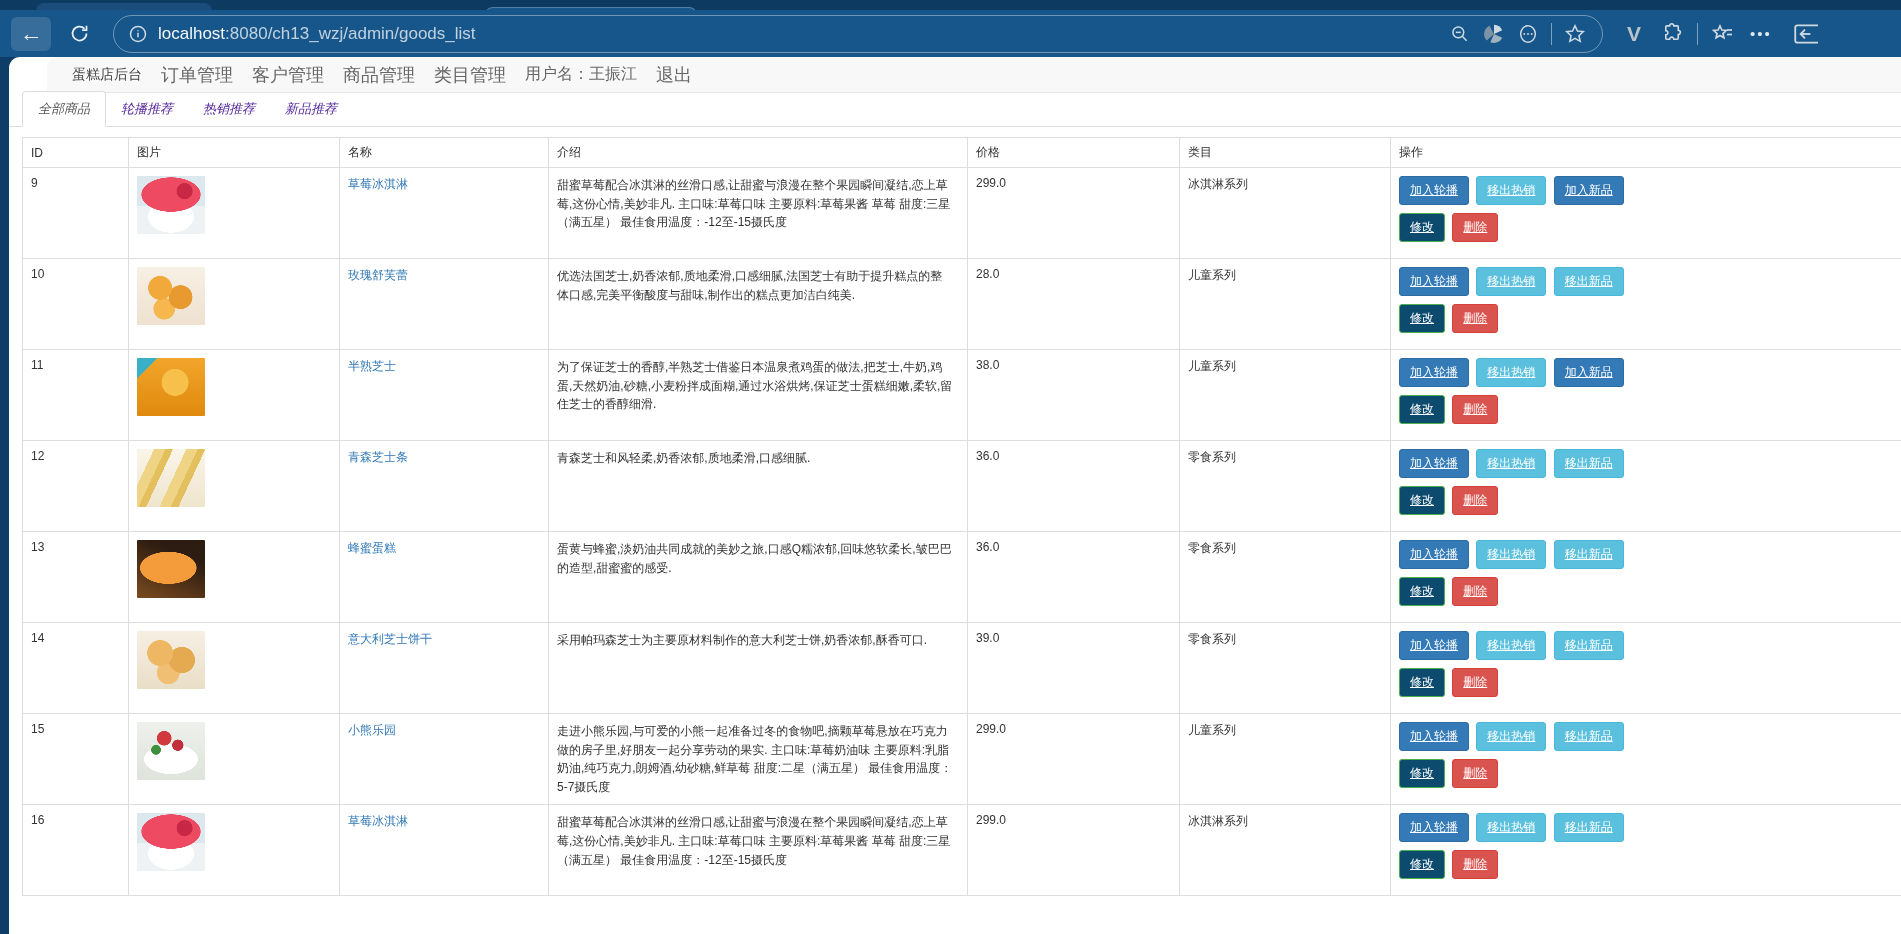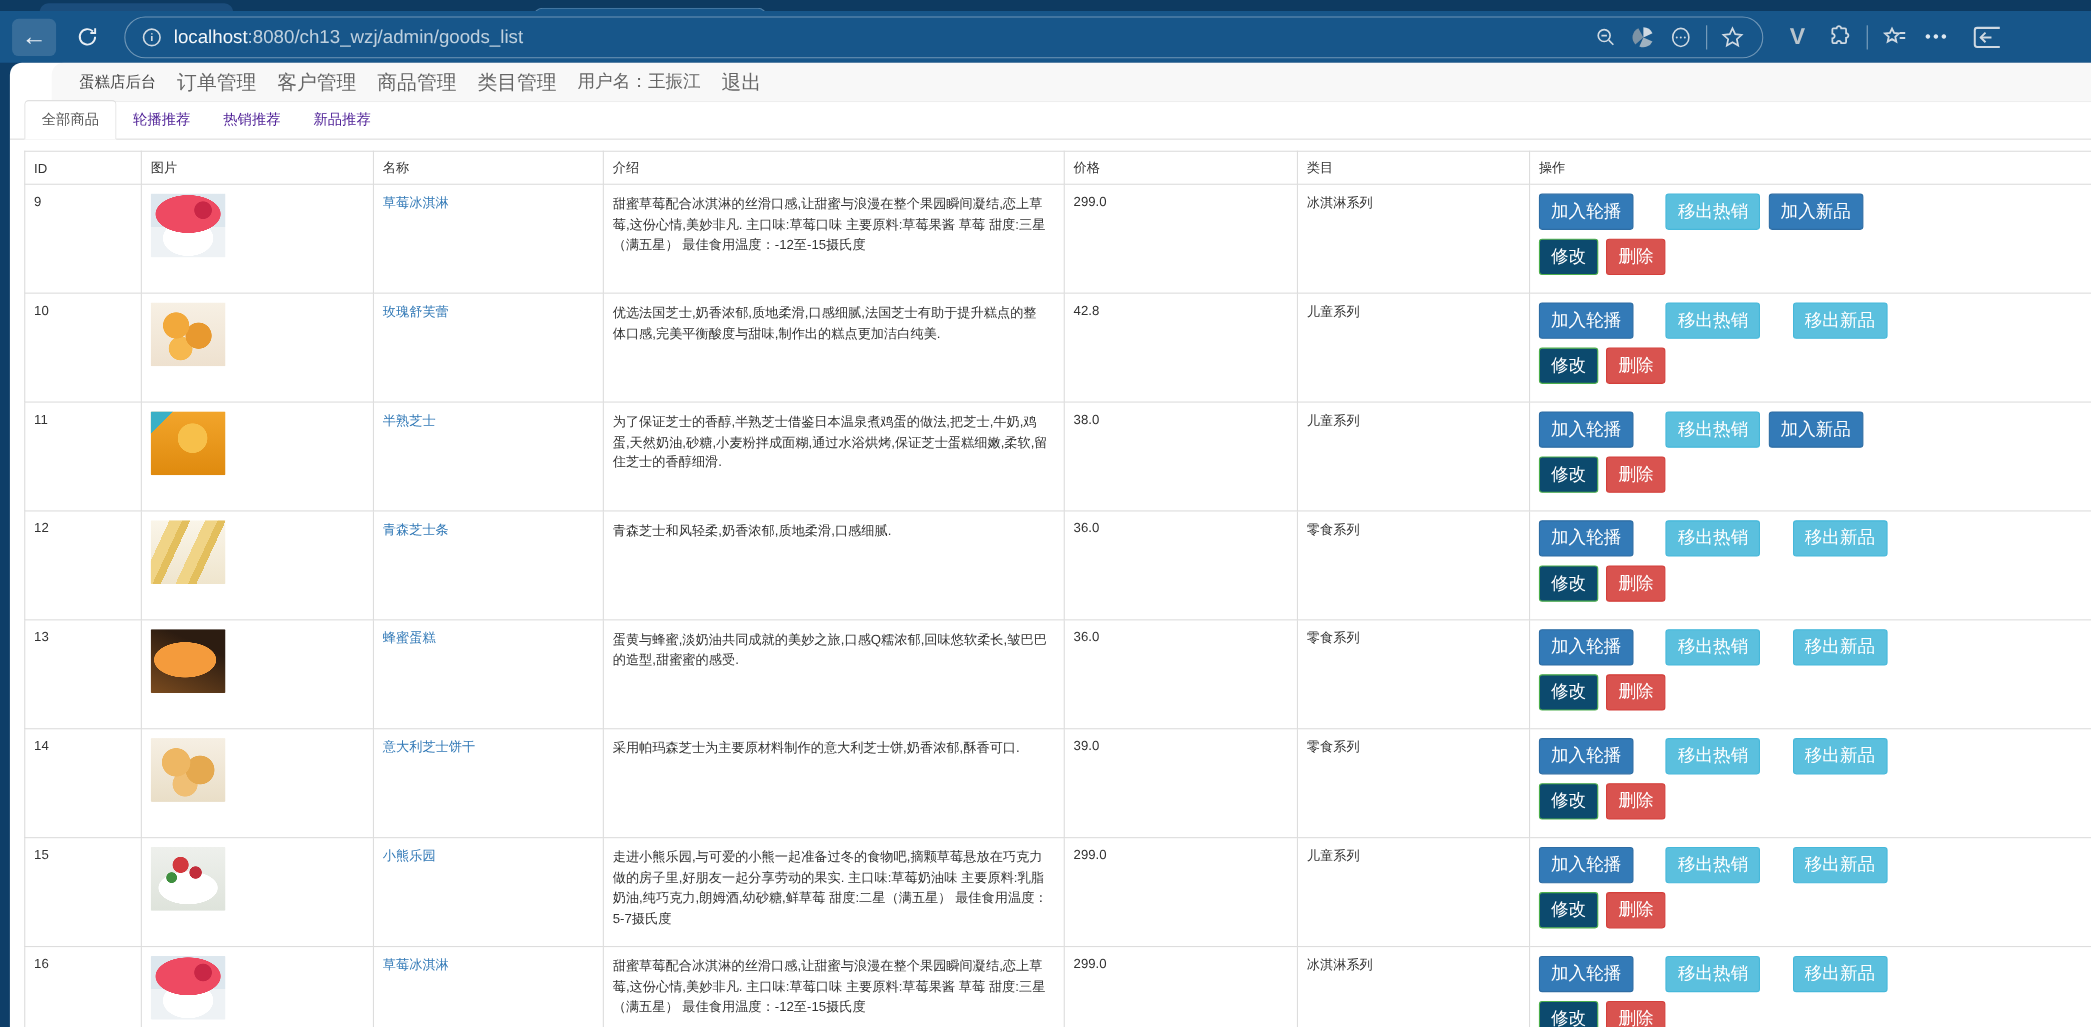--- a/index.html
+++ b/index.html
@@ -38,40 +38,40 @@
       border-top-left-radius:11px;margin-left:38px; }
   .brand { font-size:14px; color:#444; }
   .nav-link { font-size:18px; color:#666; text-decoration:none; cursor:pointer; }
   .nav-user { font-size:16px; color:#666; }
 
   .topbar { position:relative; height:54px; }
   .add-btn { position:absolute; right:-4px; top:20px; background:#f0ad4e; border:1px solid #eea236;
       color:#fff; font-size:12px; padding:7px 13px; border-radius:4px; cursor:pointer; }
 
   .tabs { display:flex; align-items:flex-end; border-bottom:1px solid #ddd; padding-left:13px; height:34px; }
-  .tab { font-size:13px; padding:8px 15px; cursor:pointer; }
+  .tab { font-size:13px; padding:8px 15px; cursor:pointer;font-style:italic; }
   .tab.active { color:#555; background:#fff; border:1px solid #ddd; border-bottom:1px solid #fff;
       border-radius:4px 4px 0 0; margin-bottom:-1px; }
   .tab.link { color:#4c1d95; }
 
   .goods-table { border-collapse:collapse; table-layout:fixed; width:calc(100% - 13px);
       margin:10px 0 0 13px; font-size:12px; color:#333; }
   .goods-table th { font-weight:normal; text-align:left; padding:6px 8px; border:1px solid #ddd; border-right:1px solid #ddd; }
   .goods-table td { vertical-align:top; padding:8px; border:1px solid #ddd; height:79px; }
   .goods-table th:last-child, .goods-table td:last-child { border-right:none; }
   col.c-id{width:106px} col.c-img{width:211px} col.c-name{width:209px} col.c-intro{width:419px}
   col.c-price{width:212px} col.c-cat{width:211px}
   .name-link { color:#337ab7; text-decoration:none; cursor:pointer; }
   .intro { line-height:1.55; padding-right:6px; }
   .pimg { width:68px; height:58px; border-radius:1px; }
 
-  .btn { display:inline-block; color:#fff; font-size:16px; padding:5px 10px; border-radius:3px;
-      border:1px solid transparent; cursor:pointer; margin:0 4px 8px 0; }
+  .btn { display:inline-block; color:#fff; font-size:12px; padding:5px 10px; border-radius:3px;
+      border:1px solid transparent; cursor:pointer; margin:0 4px 8px 0;text-decoration:underline; }
   .btn-primary { background:#337ab7; border-color:#2e6da4; }
-  .btn-info    { background:#5bc0de; border-color:#46b8da;margin-left:22px; }
+  .btn-info    { background:#5bc0de; border-color:#46b8da; }
   .btn-success { background:#0c4a6e; border-color:#4cae4c; }
   .btn-danger  { background:#d9534f; border-color:#d43f3a; }
 
   
   .img-strawberry-ice-cream { background:
       radial-gradient(circle at 70% 26%, #c92746 0 12%, transparent 13%),
       radial-gradient(ellipse 44% 30% at 50% 32%, #ee4a62 0 98%, transparent 100%),
       radial-gradient(ellipse 34% 28% at 50% 70%, #ffffff 0 98%, transparent 100%),
       linear-gradient(180deg,#dde7ee 0 52%,#eef2f5 52% 100%); }
   .img-rose-souffle { background:
@@ -253,21 +253,21 @@
 
     <tr>
       <td>10</td>
       <td>
             <div class="pimg img-rose-souffle"></div>
           </td>
       <td><a class="name-link">玫瑰舒芙蕾</a></td>
       <td>
             <div class="intro">优选法国芝士,奶香浓郁,质地柔滑,口感细腻,法国芝士有助于提升糕点的整体口感,完美平衡酸度与甜味,制作出的糕点更加洁白纯美.</div>
           </td>
-      <td>42.8</td>
+      <td>28.0</td>
       <td>儿童系列</td>
       <td>
         <button class="btn btn-primary">加入轮播</button>
         <button class="btn btn-info">移出热销</button>
         <button class="btn btn-info">移出新品</button>
         <br>
         <button class="btn btn-success">修改</button>
         <button class="btn btn-danger">删除</button>
       </td>
     </tr>

